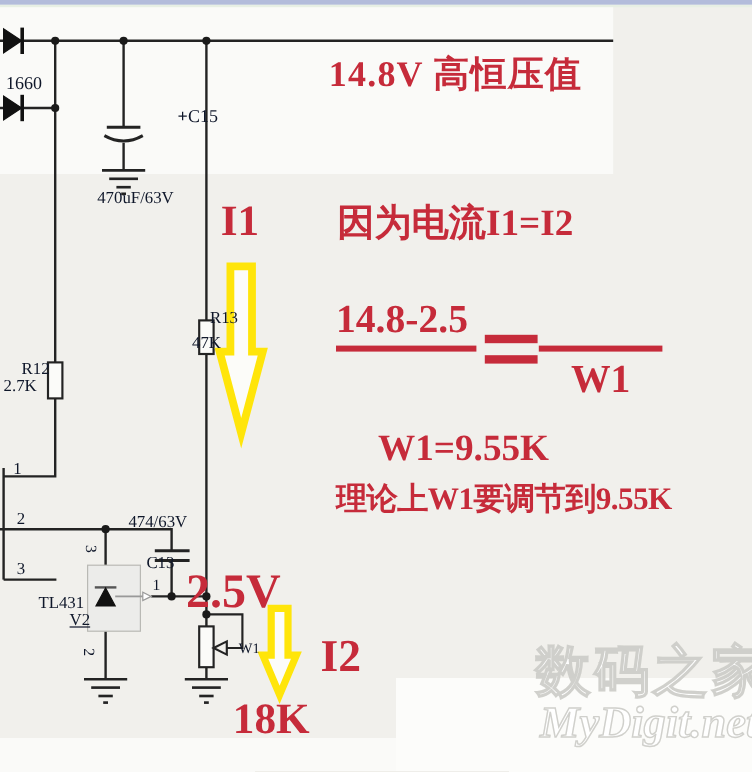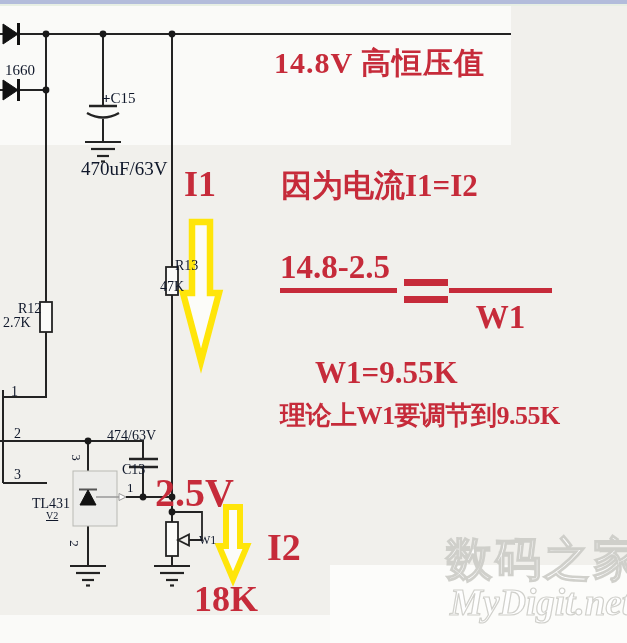--- a/index.html
+++ b/index.html
@@ -117,30 +117,30 @@
       <circle cx="143" cy="497" r="3.4"></circle>
       <circle cx="172" cy="497" r="3.4"></circle>
       <circle cx="172" cy="512" r="3.4"></circle>
     </g>
 
     <polygon points="192,222 210,222 210,293 219,293 201,361 183,293 192,293" fill="#fcfcf9" stroke="#ffe50a" stroke-width="6.5" stroke-linejoin="miter"></polygon>
     <polygon points="226,507 240,507 240,546 247,546 233,579 219,546 226,546" fill="#fcfcf9" stroke="#ffe50a" stroke-width="6" stroke-linejoin="miter"></polygon>
   </svg>
 
   <span class="abs blk" style="left:5px;top:63px;font-size:15px;">1660</span>
-  <span class="abs blk" style="left:102px;top:91px;font-size:15px;"><span style="font-weight:bold;">+</span><span>C15</span></span>
-  <span class="abs blk" style="left:81px;top:159px;font-size:19px;">470uF/63V</span>
+  <span class="abs blk" style="left:102px;top:91px;font-size:15px;padding-left:46px;"><span style="font-weight:bold;">+</span><span>C15</span></span>
+  <span class="abs blk" style="left:81px;top:159px;font-size:14px;">470uF/63V</span>
   <span class="abs blk" style="left:18px;top:302px;font-size:14px;">R12</span>
   <span class="abs blk" style="left:3px;top:316px;font-size:14px;">2.7K</span>
   <span class="abs blk" style="left:143px;top:259px;font-size:14px;margin-left:32px;">R13</span>
   <span class="abs blk" style="left:144px;top:280px;font-size:14px;margin-left:16px;">47K</span>
   <span class="abs blk" style="left:122px;top:415px;font-size:14px;margin-top:48px;">C13</span>
   <span class="abs blk" style="left:107px;top:429px;font-size:14px;">474/63V</span>
   <span class="abs blk" style="left:32px;top:497px;font-size:14px;">TL431</span>
-  <span class="abs blk" style="left:46px;top:511px;font-size:10px;text-decoration:underline;">V2</span>
+  <span class="abs blk" style="left:58px;top:511px;font-size:14px;text-decoration:underline;">V2</span>
   <span class="abs blk" style="left:73px;top:451px;font-size:13px;"><span class="rot">3</span></span>
   <span class="abs blk" style="left:127px;top:481px;font-size:13px;">1</span>
   <span class="abs blk" style="left:71px;top:537px;font-size:13px;"><span class="rot">2</span></span>
   <span class="abs blk" style="left:199px;top:534px;font-size:12px;">W1</span>
   <span class="abs blk" style="left:11px;top:385px;font-size:14px;">1</span>
   <span class="abs blk" style="left:14px;top:427px;font-size:14px;">2</span>
   <span class="abs blk" style="left:14px;top:468px;font-size:14px;">3</span>
 
   <span class="abs red" style="left:274px;top:48px;font-size:30px;letter-spacing:1px;">14.8V  高恒压值</span>
   <span class="abs red" style="left:281px;top:170px;font-size:31px;">因为电流I1=I2</span>

